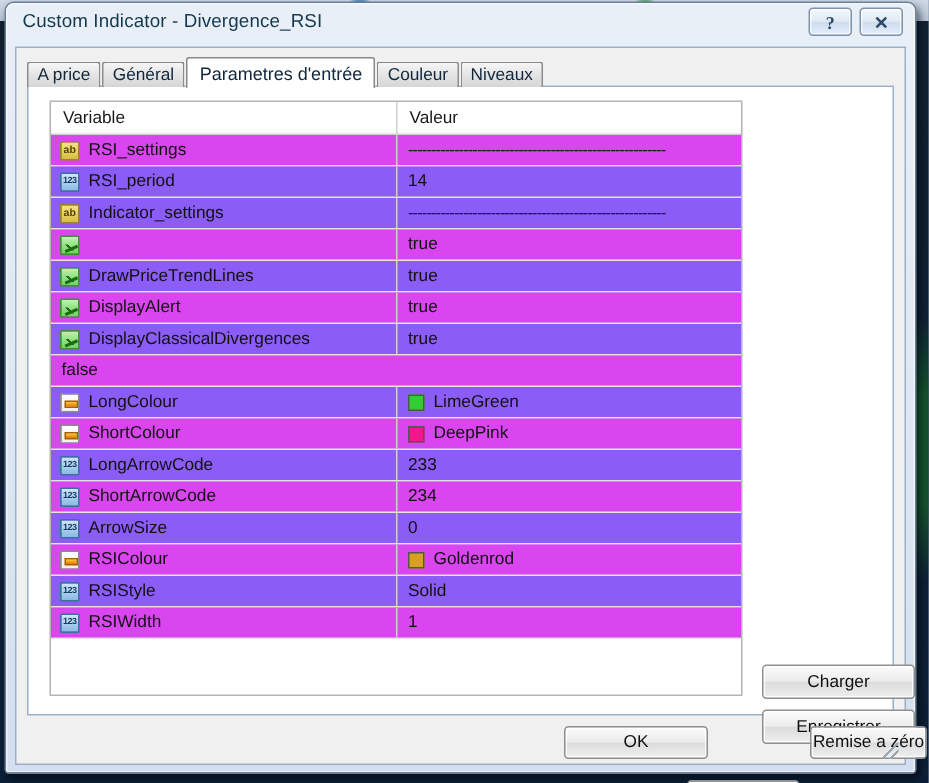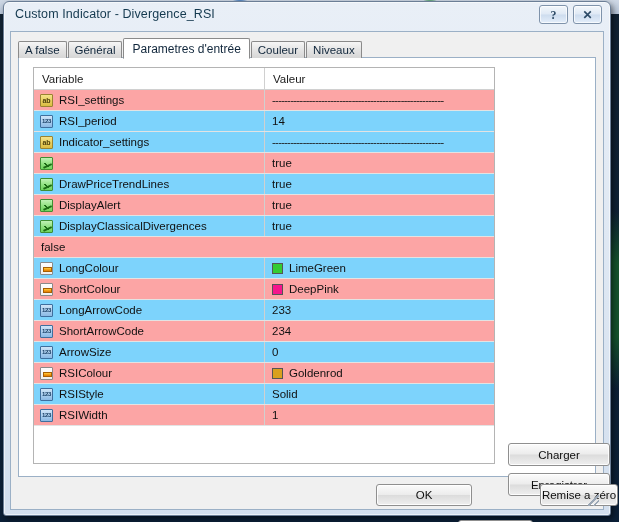--- a/index.html
+++ b/index.html
@@ -165,23 +165,23 @@
     padding-left: 8px;
     box-sizing: border-box;
   }
   .hdr-var { width: 231px; border-right: 1px solid #d0d0d0; }
   .hdr-val { flex: 1; }
 
   .grid-row {
     display: flex;
     height: 20px;
     border-bottom: 1px solid #e3e3e3;
-    background: #fca5a5;
-  }
-  .grid-row.alt { background: #7dd3fc; }
+    background: #d946ef;
+  }
+  .grid-row.alt { background: #8b5cf6; }
   .cell-var {
     width: 231px;
     display: flex;
     align-items: center;
     padding-left: 6px;
     border-right: 1px solid #d0d0d0;
     box-sizing: border-box;
     overflow: hidden;
   }
   .cell-val {
@@ -348,21 +348,21 @@
       <span class="caption-glyph">?</span>
     </div>
     <div id="close-btn" class="caption-btn">
       <span class="caption-glyph">✕</span>
     </div>
   </div>
 
   <div id="client">
 
     <div id="tabstrip">
-        <div class="tab">A false</div>
+        <div class="tab">A price</div>
         <div class="tab">Général</div>
         <div class="tab selected">Parametres d'entrée</div>
         <div class="tab">Couleur</div>
         <div class="tab">Niveaux</div>
       </div>
 
     <div id="tabpage">
 
       <div id="grid">
         <div id="grid-header">

